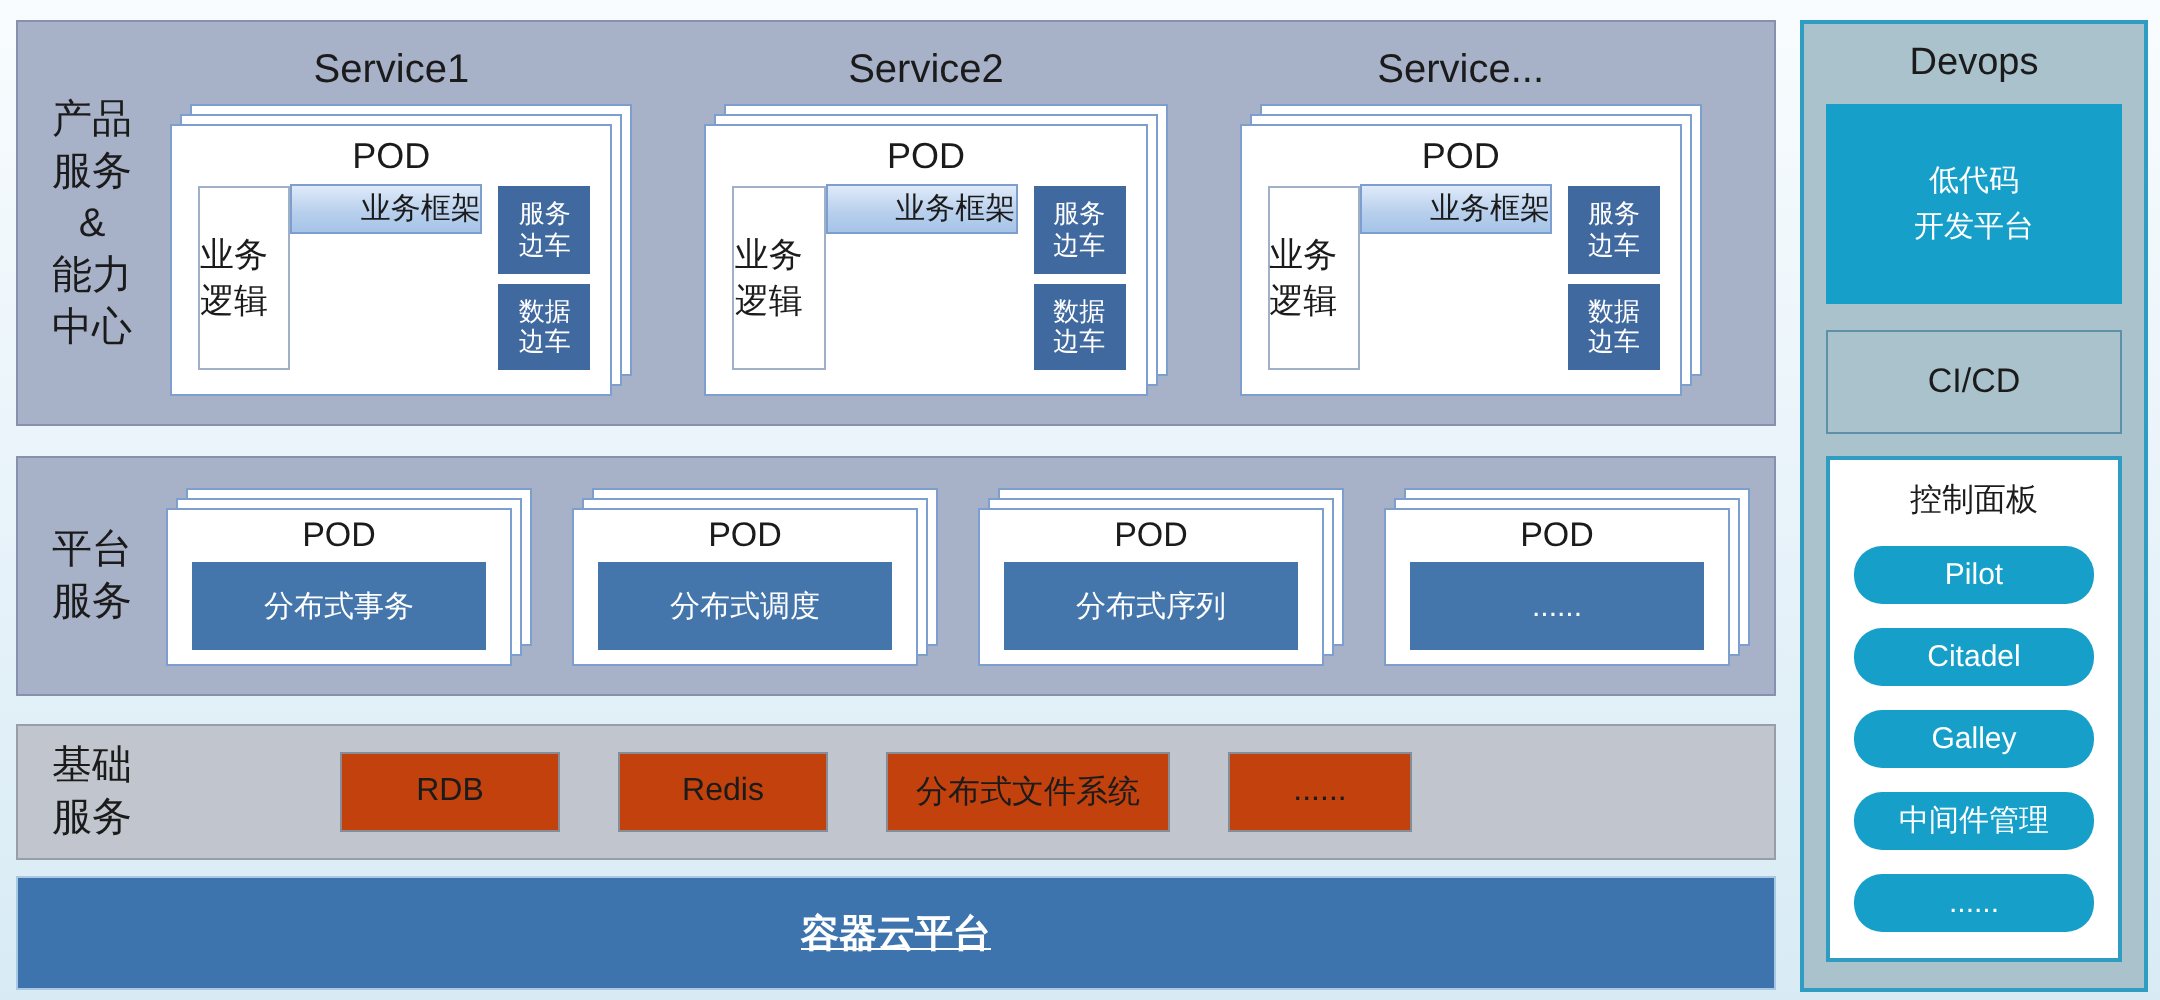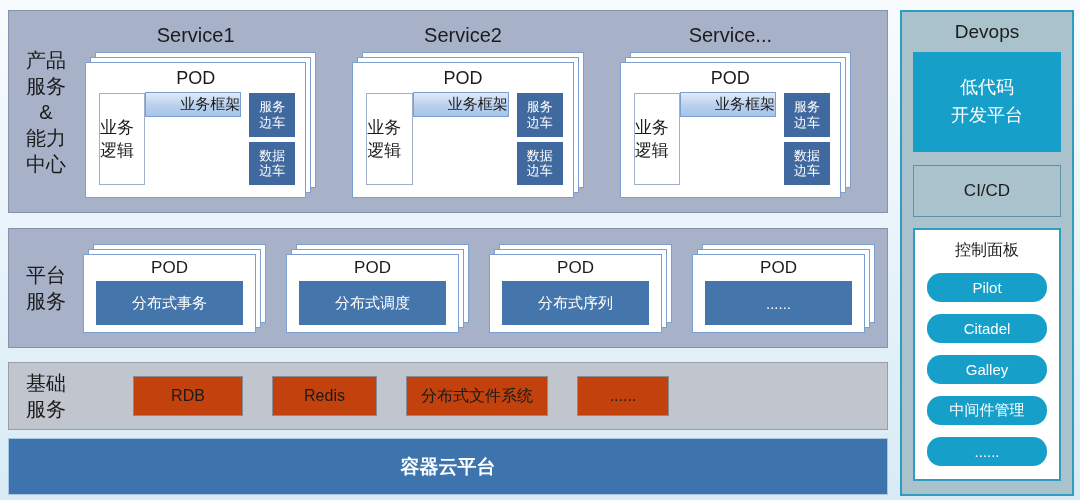--- a/index.html
+++ b/index.html
@@ -46,36 +46,36 @@
   .band-platform { height:120px; margin-top:15px; }
   .pods { flex:1; display:flex; gap:30px; padding:25px 22px 14px 0; }
   .pod2 { flex:1; position:relative; }
   .card2 { position:relative; height:100%; background:#fff; border:1px solid #7c9fd0;
            display:flex; flex-direction:column; }
   .pod2-title { text-align:center; font-size:17px; padding:3px 0 3px; }
   .pod2-box { height:44px; margin:0 12px; background:#4476ac; color:#fff; font-size:15px;
               display:flex; align-items:center; justify-content:center; }
 
   
-  .band-basic { height:68px; margin-top:14px; }
+  .band-basic { height:68px; margin-top:14px;gap:37px; }
   .infra { flex:1; display:flex; align-items:center; gap:29px; padding-left:50px; }
   .infra-box { height:40px; flex:none; background:#c2410c; border:1px solid #878d96;
                display:flex; align-items:center; justify-content:center; font-size:16px; }
 
   
   .container-bar { height:57px; margin-top:8px; background:#3e74ad; border:1px solid #aac8e2;
                    color:#fff; font-size:19px; font-weight:600;
-                   display:flex; align-items:center; justify-content:center; }
+                   display:flex; align-items:center; justify-content:center;text-decoration:underline; }
 
   
   .devops { position:absolute; left:900px; top:10px; width:174px; height:486px;
             background:#aac2cc; border:2px solid #2f9dc2; padding:0 11px;
             display:flex; flex-direction:column; }
   .devops-title { text-align:center; font-size:19px; padding:9px 0 9px; }
-  .lowcode { height:100px; flex:none; background:#16a0c9; color:#fff; font-size:18px; line-height:1.55;
+  .lowcode { height:100px; flex:none; background:#16a0c9; color:#fff; font-size:15px; line-height:1.55;
              display:flex; align-items:center; justify-content:center; text-align:center; white-space:pre-line; }
   .cicd { height:52px; flex:none; margin-top:13px; border:1px solid #5d91a7;
           display:flex; align-items:center; justify-content:center; font-size:17px; }
   .control-panel { margin-top:11px; background:#fff; border:2px solid #2f9dc2; padding:8px 12px 13px; }
   .cp-title { text-align:center; font-size:16px; padding:2px 0 0; }
   .cp-item { height:29px; background:#16a0c9; color:#fff; font-size:15px; margin-top:12px;
              display:flex; align-items:center; justify-content:center;border-radius:14px; }
 </style>
 </head>
 <body>

